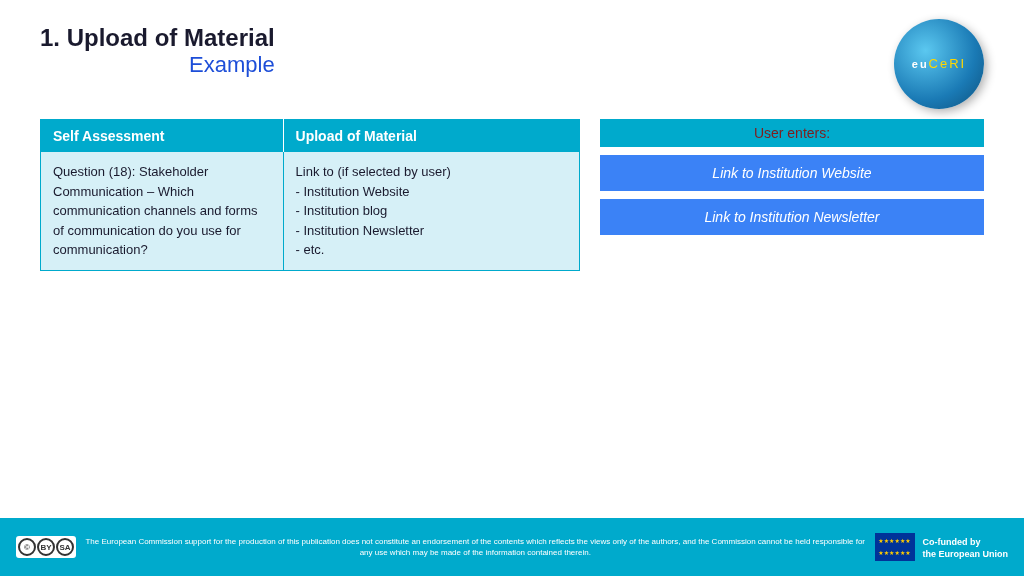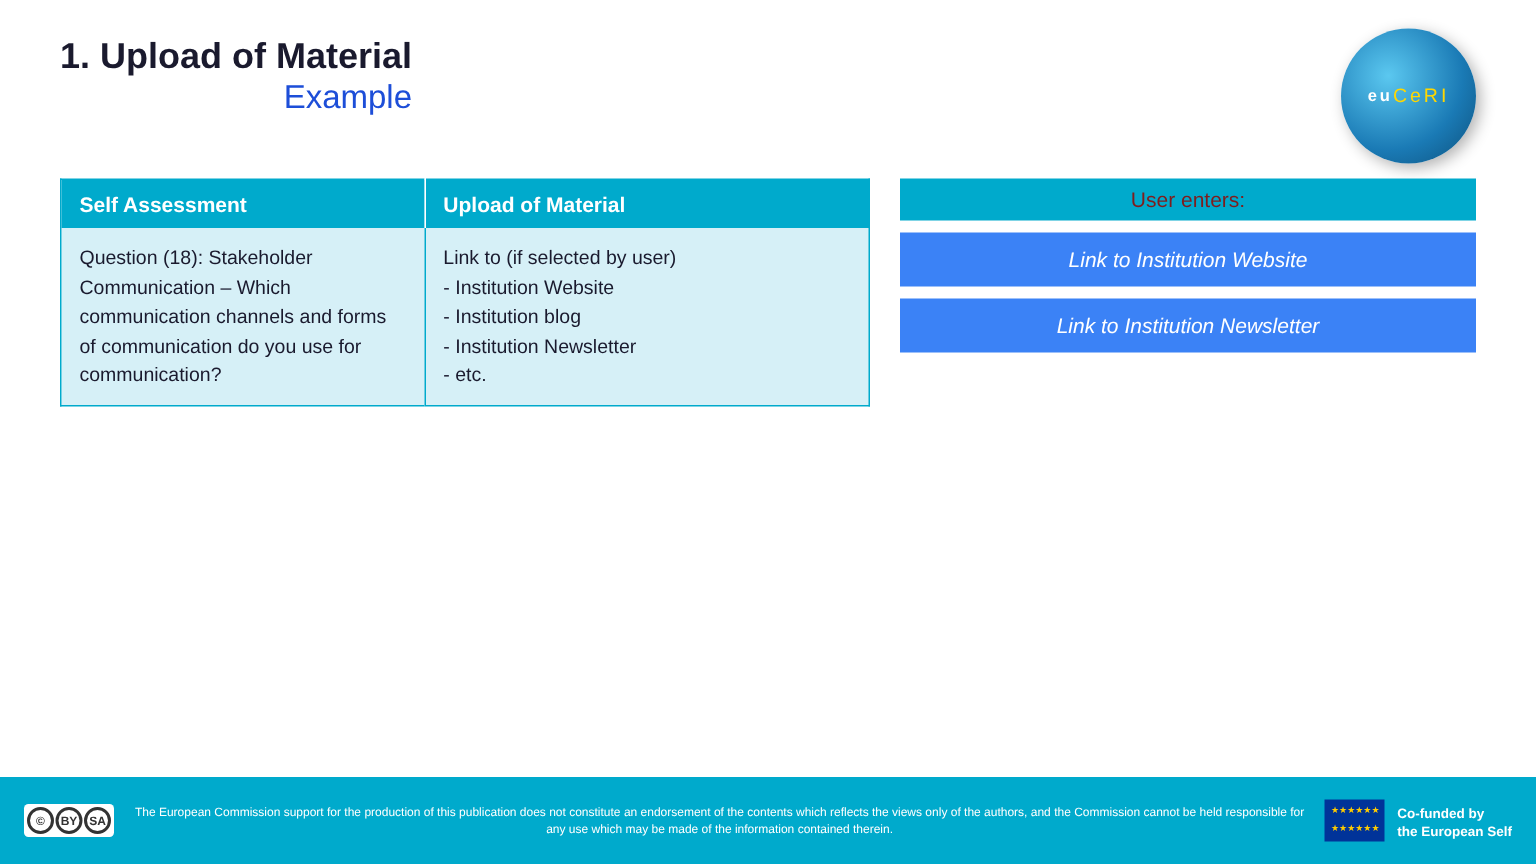--- a/index.html
+++ b/index.html
@@ -268,16 +268,16 @@
       <span class="eu-star">★</span>
       <span class="eu-star">★</span>
       <span class="eu-star">★</span>
       <span class="eu-star">★</span>
       <span class="eu-star">★</span>
       <span class="eu-star">★</span>
       <span class="eu-star">★</span>
     </div>
     <div class="footer-eu-text">
       <span>Co-funded by</span><br>
-      <span>the European Self</span>
+      <span>the European Union</span>
     </div>
   </div>
 </div>
 
 </body></html>

